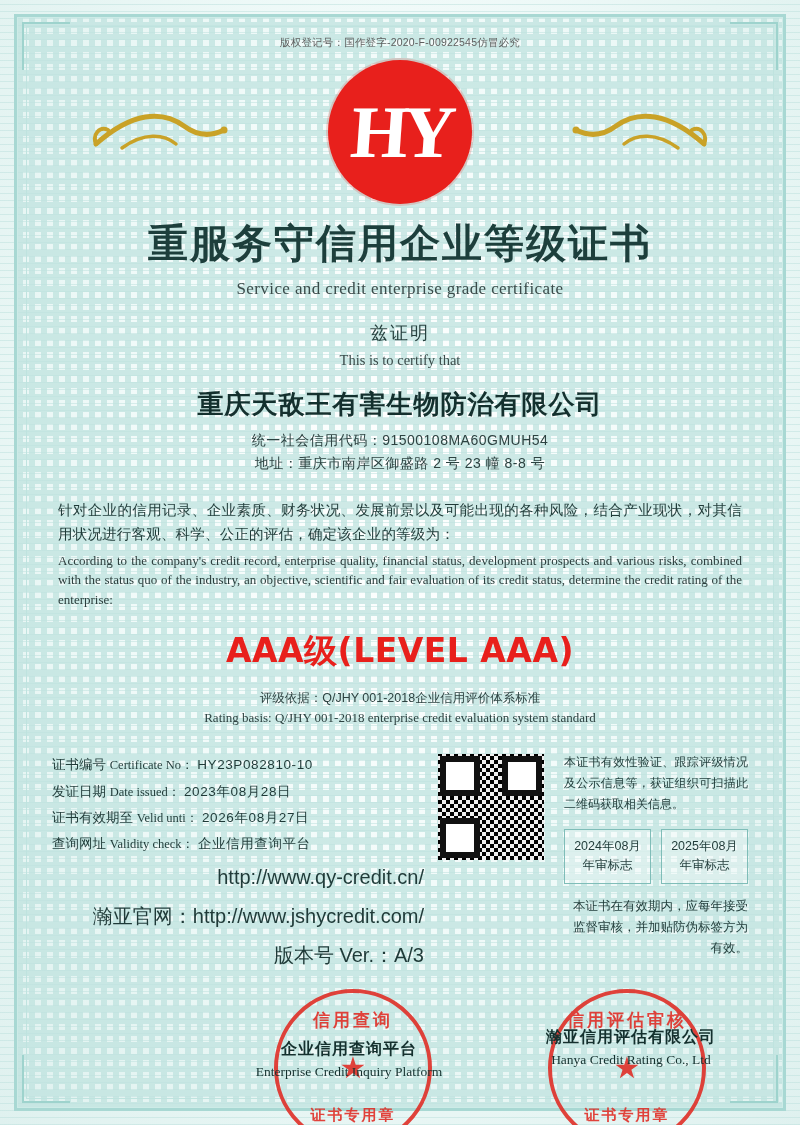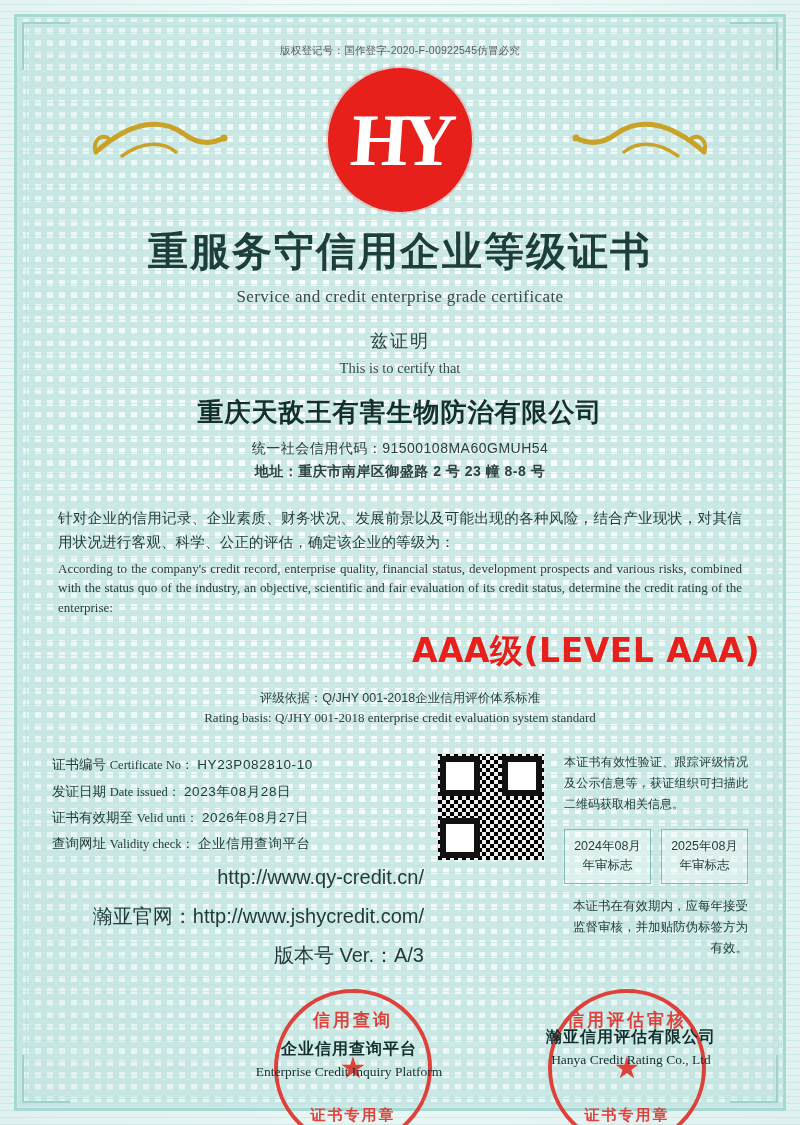--- a/index.html
+++ b/index.html
@@ -67,21 +67,20 @@
   .content {
     position: absolute;
     left: 40px; right: 40px; top: 36px; bottom: 36px;
   }
 
   .copyright-note {
     text-align: center;
     font-size: 10.5px;
     color: #5e5e5e;
     letter-spacing: .2px;
-    margin-top: 8px;
   }
 
   
   .emblem-wrap {
     position: relative;
     height: 160px;
     margin-top: 2px;
   }
   .emblem {
     position: absolute;
@@ -156,21 +155,21 @@
     margin-top: 18px;
     letter-spacing: 1px;
   }
   .meta-line {
     text-align: center;
     font-size: 14px;
     color: #2d4241;
     margin-top: 10px;
     letter-spacing: .5px;
   }
-  .meta-line.second { margin-top: 5px; font-weight: bold; }
+  .meta-line.second { margin-top: 5px; }
 
   
   .para {
     margin: 26px 18px 0 18px;
   }
   .para-cn {
     font-size: 14.5px;
     color: #1f3a38;
     line-height: 1.65;
     text-align: justify;
@@ -179,26 +178,26 @@
   .para-en {
     font-family: Liberation Serif, serif;
     font-size: 13px;
     color: #2b3d3c;
     line-height: 1.5;
     text-align: justify;
     margin-top: 4px;
   }
 
   .level {
-    text-align: right;
+    text-align: center;
     font-family: "DejaVu Sans", "Liberation Sans", sans-serif;
     font-weight: bold;
     font-size: 33px;
     color: #e8201c;
-    margin-top: 12px;
+    margin-top: 20px;
     letter-spacing: .5px;
   }
   .basis-cn {
     text-align: center;
     font-size: 12.5px;
     color: #2d4241;
     margin-top: 16px;
   }
   .basis-en {
     text-align: center;

